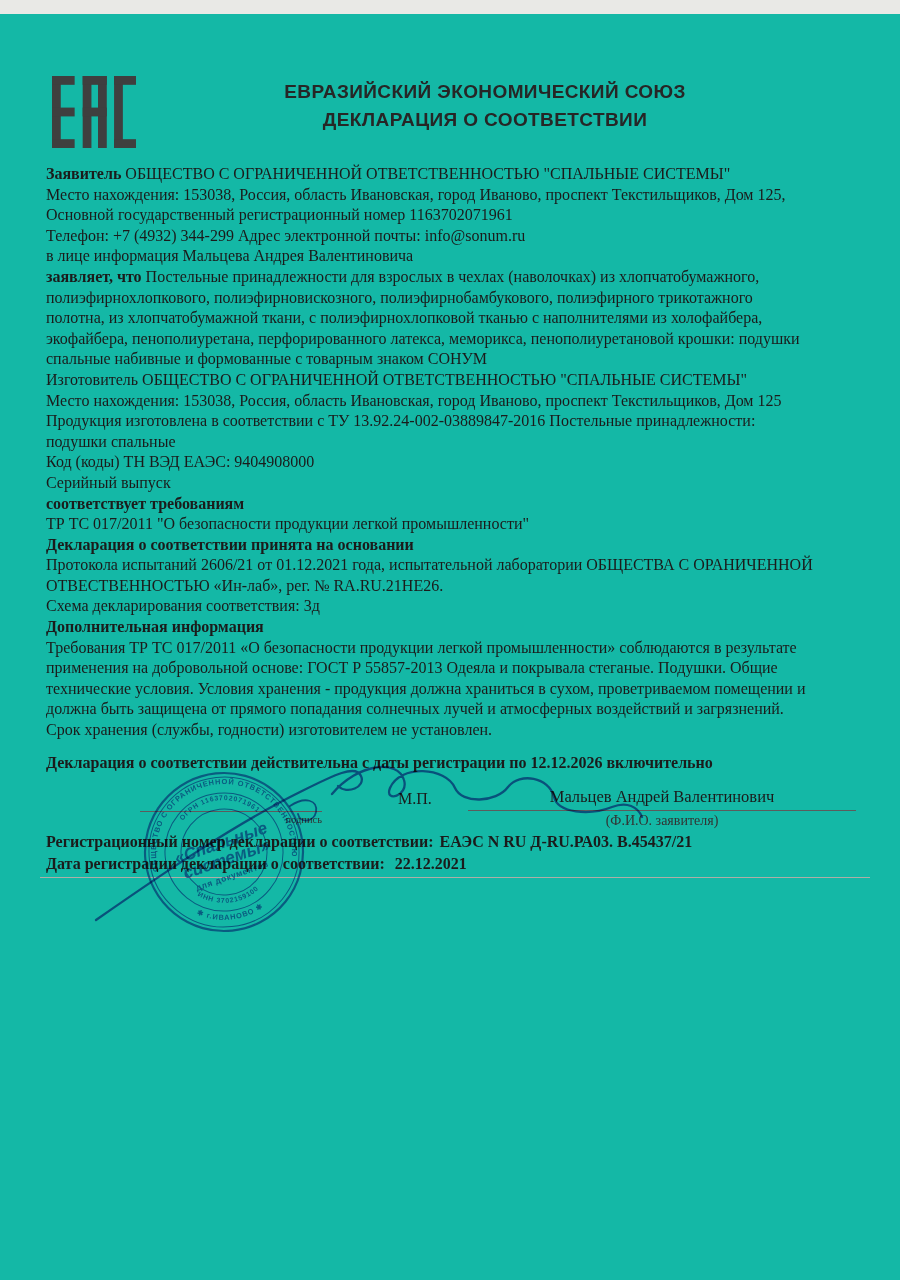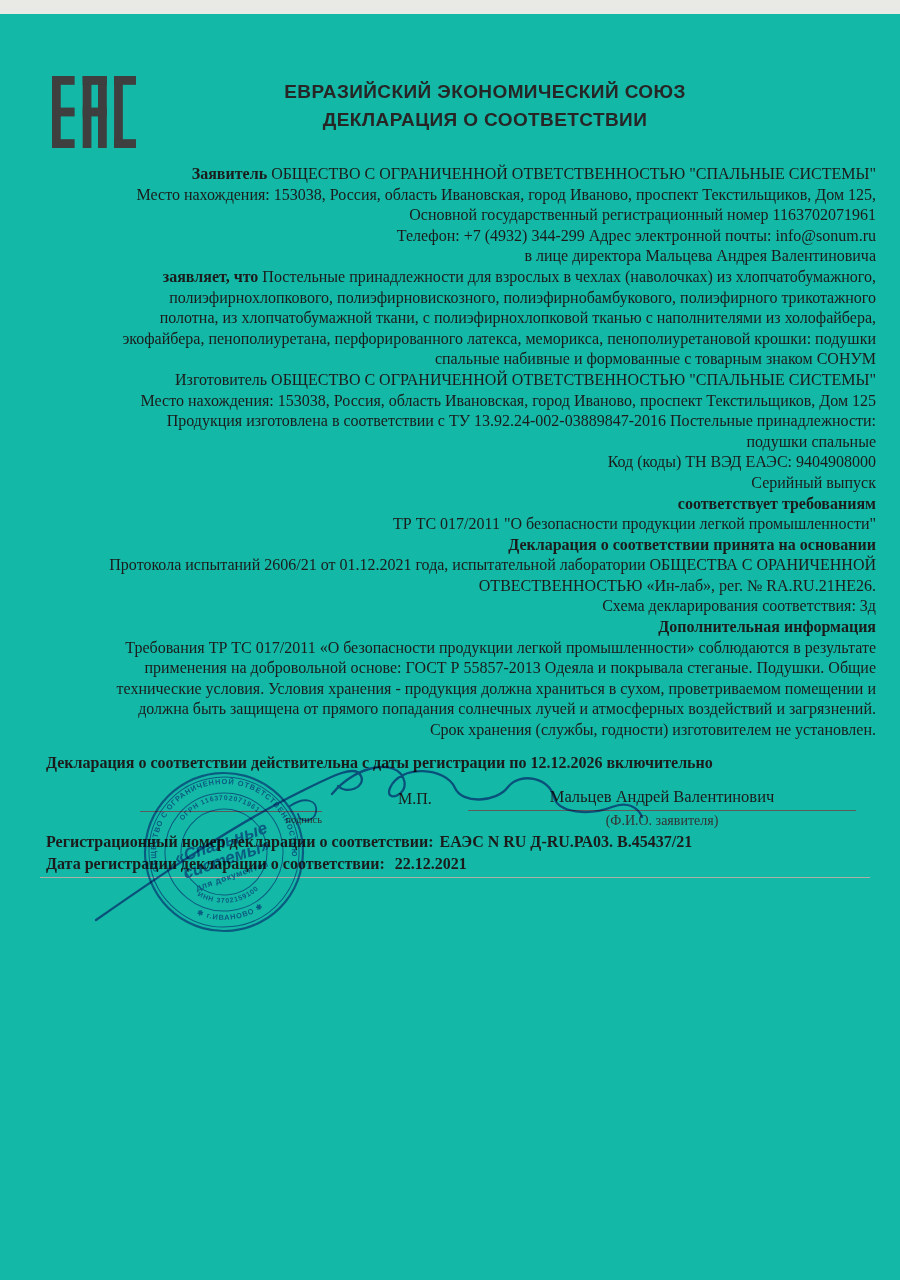--- a/index.html
+++ b/index.html
@@ -10,21 +10,21 @@
   }
   
   .eac-logo{position:absolute;left:52px;top:62px;width:84px;height:72px;}
   
   .header{
     position:absolute;left:170px;top:64px;width:630px;text-align:center;
     font-family:"Liberation Sans", sans-serif;font-weight:bold;
     font-size:19px;line-height:28px;letter-spacing:.4px;color:#262626;
   }
   
-  .body-text{position:absolute;left:46px;top:150px;width:830px;font-size:16px;line-height:20.6px;text-align:right;}
+  .body-text{position:absolute;left:46px;top:150px;width:830px;font-size:16px;line-height:20.6px;}
   .line{white-space:nowrap;}
   .line b{font-weight:bold;}
   .validity{position:absolute;left:46px;top:740px;font-size:16px;font-weight:bold;white-space:nowrap;}
   
   .mp{position:absolute;left:398px;top:776px;font-size:16px;}
   .sig-line-left{position:absolute;left:140px;top:797px;width:182px;border-top:1.6px solid #5c5c5c;}
   .sig-caption-left{position:absolute;left:140px;top:800px;width:182px;text-align:right;font-size:10.5px;color:#333;}
   .signer-name{position:absolute;left:468px;top:773px;width:388px;text-align:center;font-size:16.5px;}
   .sig-line-right{position:absolute;left:468px;top:796px;width:388px;border-top:1.2px solid #5c5c5c;}
   .sig-caption-right{position:absolute;left:468px;top:799px;width:388px;text-align:center;font-size:14px;color:#333;}
@@ -80,21 +80,21 @@
 
   <div class="body-text" id="body-lines">
     <div class="line"><b>Заявитель</b><span> ОБЩЕСТВО С ОГРАНИЧЕННОЙ ОТВЕТСТВЕННОСТЬЮ "СПАЛЬНЫЕ СИСТЕМЫ"</span></div>
 
     <div class="line"><b></b><span>Место нахождения: 153038, Россия, область Ивановская, город Иваново, проспект Текстильщиков, Дом 125,</span></div>
 
     <div class="line"><b></b><span>Основной государственный регистрационный номер 1163702071961</span></div>
 
     <div class="line"><b></b><span>Телефон: +7 (4932) 344-299 Адрес электронной почты: info@sonum.ru</span></div>
 
-    <div class="line"><b></b><span>в лице директора Мальцева Андрея Валентиновича</span></div>
+    <div class="line"><b></b><span>в лице информация Мальцева Андрея Валентиновича</span></div>
 
     <div class="line"><b>заявляет, что</b><span> Постельные принадлежности для взрослых в чехлах (наволочках)  из хлопчатобумажного,</span></div>
 
     <div class="line"><b></b><span>полиэфирнохлопкового, полиэфирновискозного, полиэфирнобамбукового, полиэфирного трикотажного</span></div>
 
     <div class="line"><b></b><span>полотна, из хлопчатобумажной ткани, с полиэфирнохлопковой тканью с наполнителями из холофайбера,</span></div>
 
     <div class="line"><b></b><span>экофайбера, пенополиуретана, перфорированного латекса, меморикса, пенополиуретановой крошки: подушки</span></div>
 
     <div class="line"><b></b><span>спальные набивные и формованные с товарным знаком СОНУМ</span></div>

